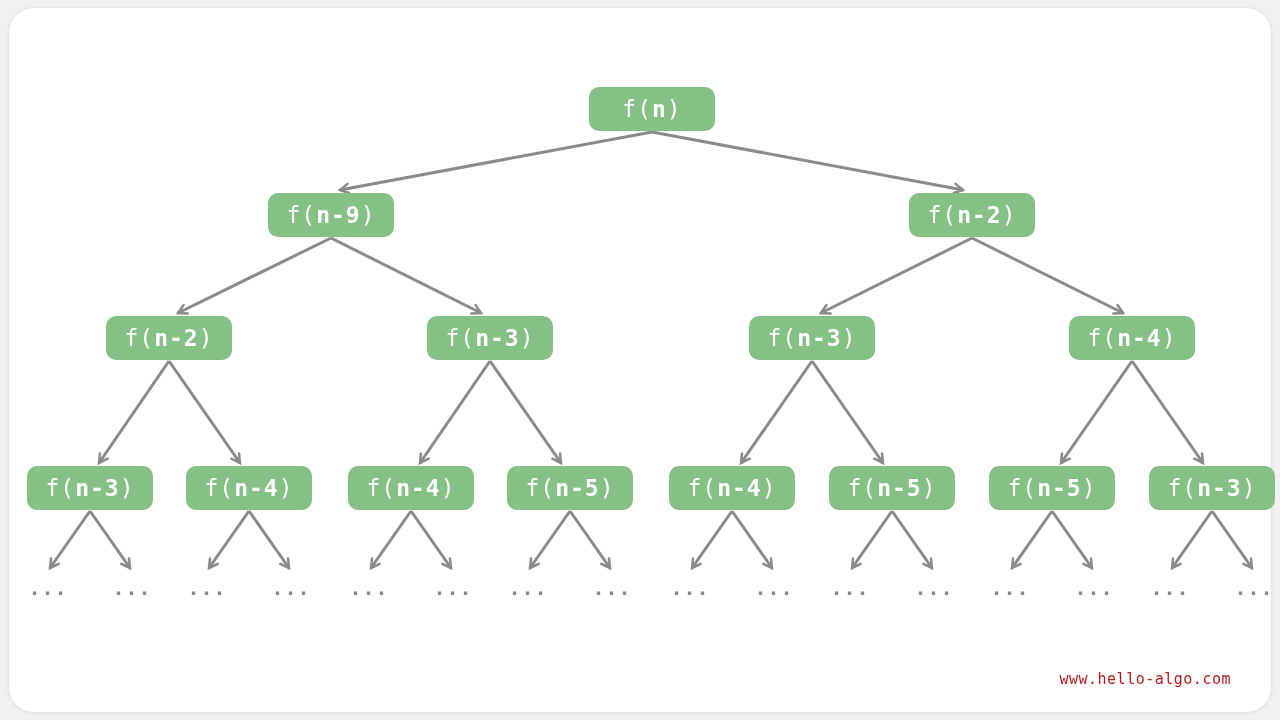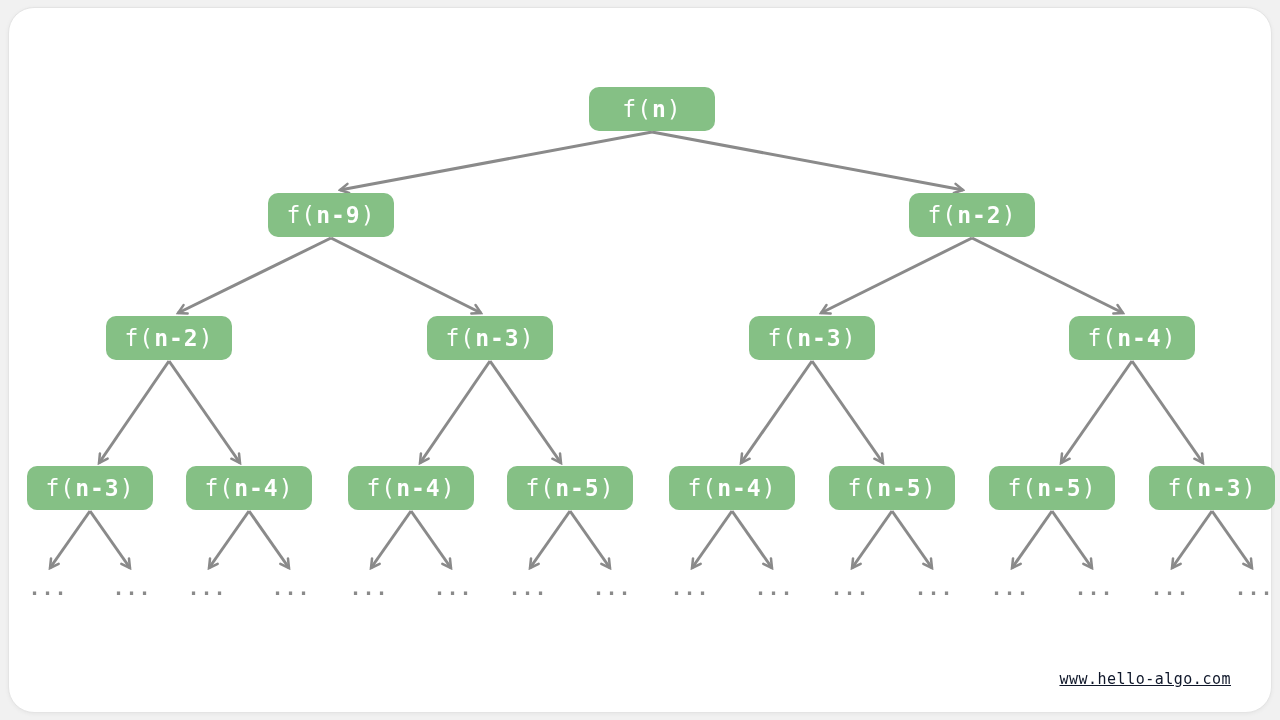--- a/index.html
+++ b/index.html
@@ -158,15 +158,15 @@
         <div class="dots" style="left: 603px; top: 570px; color: rgb(138, 138, 138);">...</div>
         <div class="dots" style="left: 681px; top: 570px; color: rgb(138, 138, 138);">...</div>
         <div class="dots" style="left: 765px; top: 570px; color: rgb(138, 138, 138);">...</div>
         <div class="dots" style="left: 841px; top: 570px; color: rgb(138, 138, 138);">...</div>
         <div class="dots" style="left: 925px; top: 570px; color: rgb(138, 138, 138);">...</div>
         <div class="dots" style="left: 1001px; top: 570px; color: rgb(138, 138, 138);">...</div>
         <div class="dots" style="left: 1085px; top: 570px; color: rgb(138, 138, 138);">...</div>
         <div class="dots" style="left: 1161px; top: 570px; color: rgb(138, 138, 138);">...</div>
         <div class="dots" style="left: 1245px; top: 570px; color: rgb(138, 138, 138);">...</div>
       </div>
-    <div class="watermark" style="color: #0f172a; text-decoration: underline;">www.hello-algo.com</div>
+    <div class="watermark" style="color: #b91c1c;">www.hello-algo.com</div>
   </div>
 </div>
 
 </body></html>

